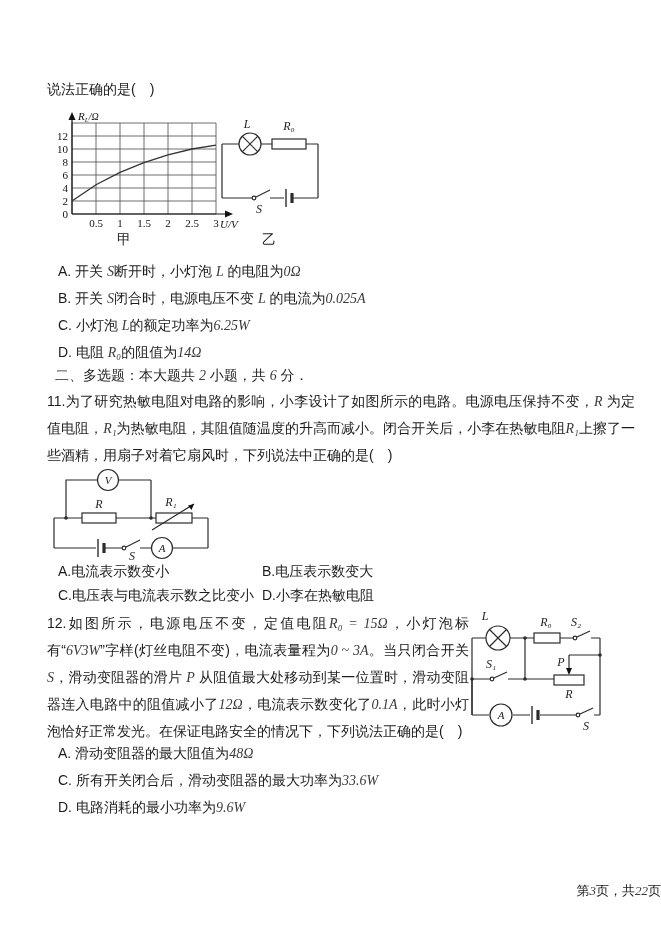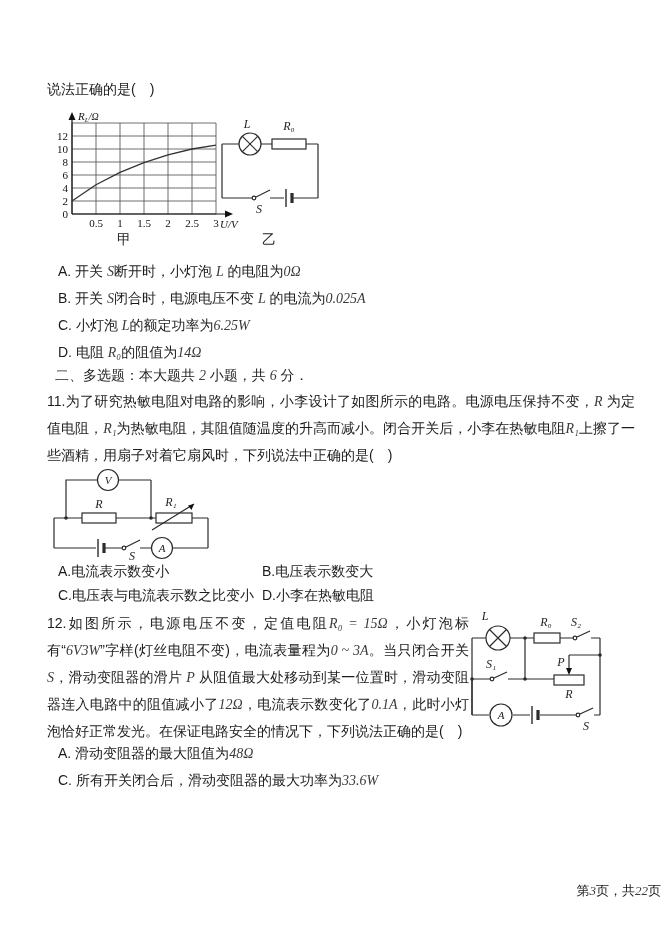--- a/index.html
+++ b/index.html
@@ -165,17 +165,18 @@
     <text class="clbl" x="114" y="26" text-anchor="middle">S₂</text>
     <text class="clbl" x="29" y="68" text-anchor="middle">S₁</text>
     <text class="clbl" x="99" y="66" text-anchor="middle">P</text>
     <text class="clbl" x="107" y="98" text-anchor="middle">R</text>
     <text class="clbl" x="124" y="130" text-anchor="middle">S</text>
   </svg>
 
   <div class="abs" style="left:58px;top:744px;">
     <div class="optline"><span>A. 滑动变阻器的最大阻值为</span><span class="math">48Ω</span></div>
     <div class="optline"><span>C. 所有开关闭合后，滑动变阻器的最大功率为</span><span class="math">33.6W</span></div>
+    <div class="optline"><span>D. 电路消耗的最小功率为</span><span class="math">9.6W</span></div>
   </div>
 
   <div class="abs footer" style="top:882px;left:0;text-align:right;"><span>第</span><span class="math">3</span><span>页，共</span><span class="math">22</span><span>页</span></div>
 
 </div>
 
 </body></html>

